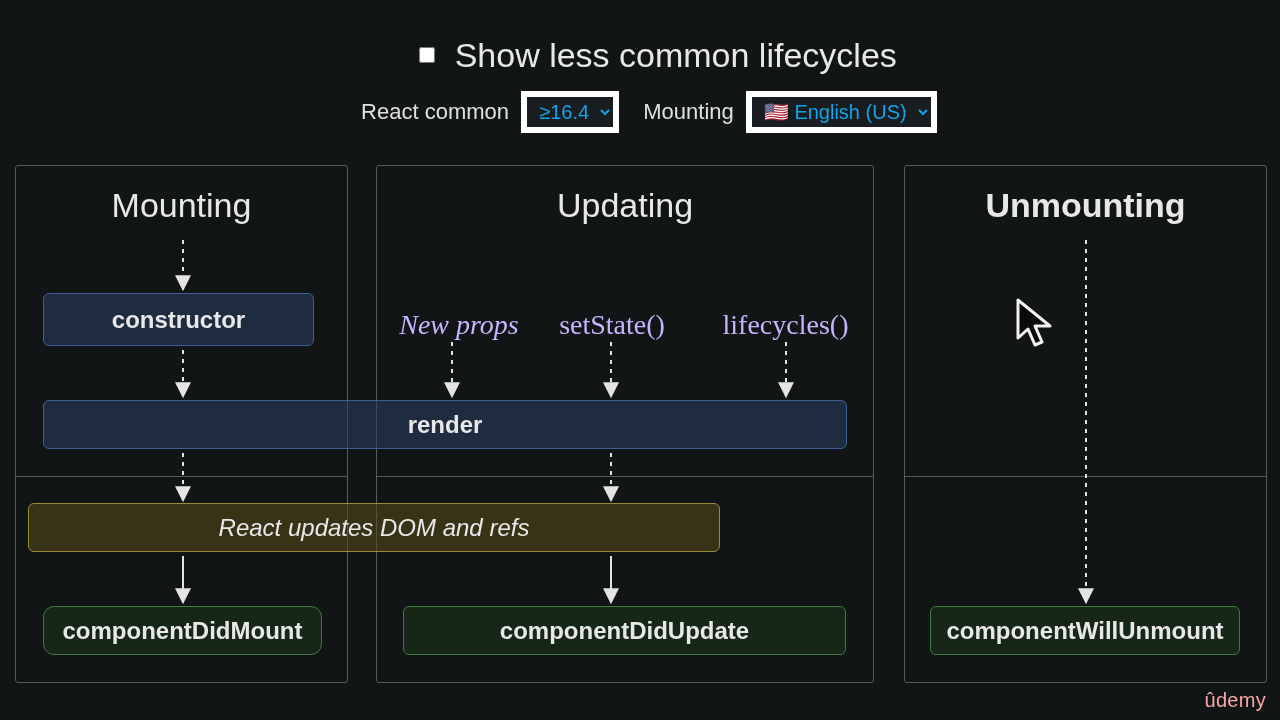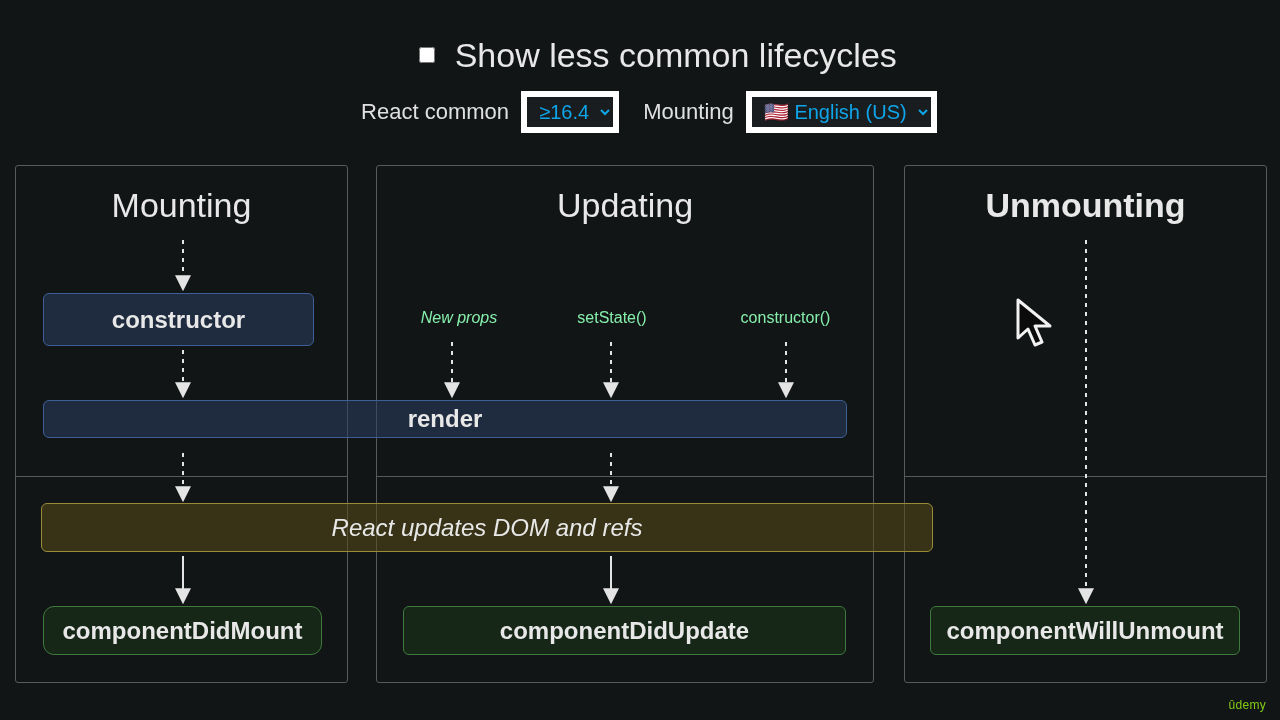--- a/index.html
+++ b/index.html
@@ -17,26 +17,26 @@
   .col { position: absolute; border: 1px solid #5a5a5a; border-radius: 3px; }
   .col-title { position:absolute; left:0; right:0; text-align:center; font-size:34px; font-weight:400; }
   .col-divider { position:absolute; left:0; right:0; border-top:1px solid #5a5a5a; }
 
   
   .box { position:absolute; border-radius:6px; display:flex; align-items:center; justify-content:center; font-size:24px; font-weight:600; }
   .box-blue  { border:1px solid #3d5f95; background: rgba(42,63,100,0.55); }
   .box-olive { border:1px solid #9a8a3a; background: rgba(88,76,25,0.55); font-style: italic; font-weight: 400; }
   .box-green { border:1px solid #3e7a3e; background: rgba(25,48,25,0.65); }
 
-  .trigger { position:absolute; font-size:16px; text-align:center; color:#86efac; }
+  .trigger { position:absolute; font-size:28px; text-align:center; color:#c4b5fd;font-family:Liberation Serif, serif; }
   .trigger.italic { font-style: italic; }
 
   .cursor { position:absolute; font-size:44px; color:#eee; pointer-events:none; }
 
-  .brand { position:absolute; right:14px; bottom:8px; font-size:12px; color:#84cc16; letter-spacing:0.3px; }
+  .brand { position:absolute; right:14px; bottom:8px; font-size:20px; color:#fca5a5; letter-spacing:0.3px; }
 </style>
 </head>
 <body>
 
 <div class="stage">
 
   <div class="top">
     <div class="checkbox-row">
       <input type="checkbox" style="">
       <span>Show less common lifecycles</span>
@@ -63,25 +63,25 @@
     <div class="col-divider" style="top:310px;"></div>
   </div>
 
   <div class="col" style="left:904px; top:165px; width:363px; height:518px;">
     <div class="col-title" style="top:20px;font-weight:bold;">Unmounting</div>
     <div class="col-divider" style="top:310px;"></div>
   </div>
 
   <div class="trigger italic" style="left:399px; top:309px; width:120px;">New props</div>
   <div class="trigger" style="left:557px; top:309px; width:110px;">setState()</div>
-  <div class="trigger" style="left:703px; top:309px; width:165px;">constructor()</div>
+  <div class="trigger" style="left:703px; top:309px; width:165px;">lifecycles()</div>
 
   <div class="box box-blue" style="left:43px; top:293px; width:271px; height:53px;">constructor</div>
-  <div class="box box-blue" style="left:43px; top:400px; width:804px; height:38px;">render</div>
-  <div class="box box-olive" style="left:41px; top:503px; width:892px; height:49px;">React updates DOM and refs</div>
+  <div class="box box-blue" style="left:43px; top:400px; width:804px; height:49px;">render</div>
+  <div class="box box-olive" style="left:28px; top:503px; width:692px; height:49px;">React updates DOM and refs</div>
 
   <div class="box box-green" style="left:43px; top:606px; width:279px; height:49px;border-radius:11px;">componentDidMount</div>
   <div class="box box-green" style="left:930px; top:606px; width:310px; height:49px;">componentWillUnmount</div>
   <div class="box box-green" style="left:403px; top:606px; width:443px; height:49px;">componentDidUpdate</div>
 
   <svg width="1280" height="720" style="position:absolute; left:0; top:0; pointer-events:none;">
     <defs>
       <marker id="ah" viewBox="0 0 10 10" refX="8" refY="5" markerWidth="8" markerHeight="8" orient="auto-start-reverse">
         <path d="M 0 0 L 10 5 L 0 10 z" fill="#e4e4e4"></path>
       </marker>

